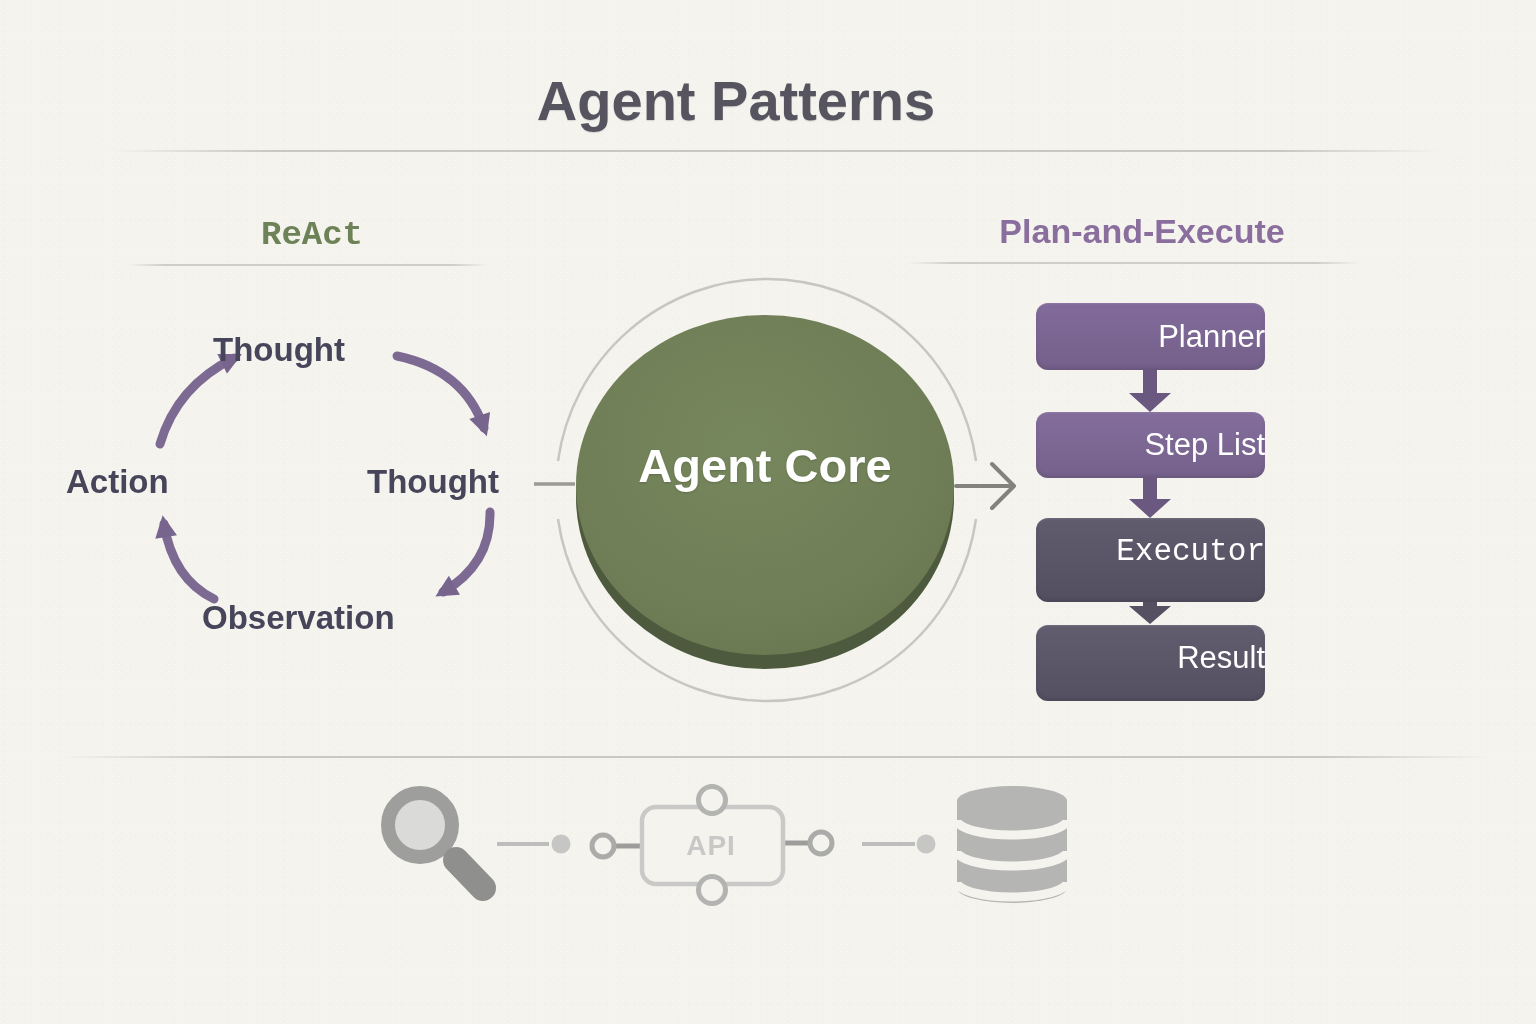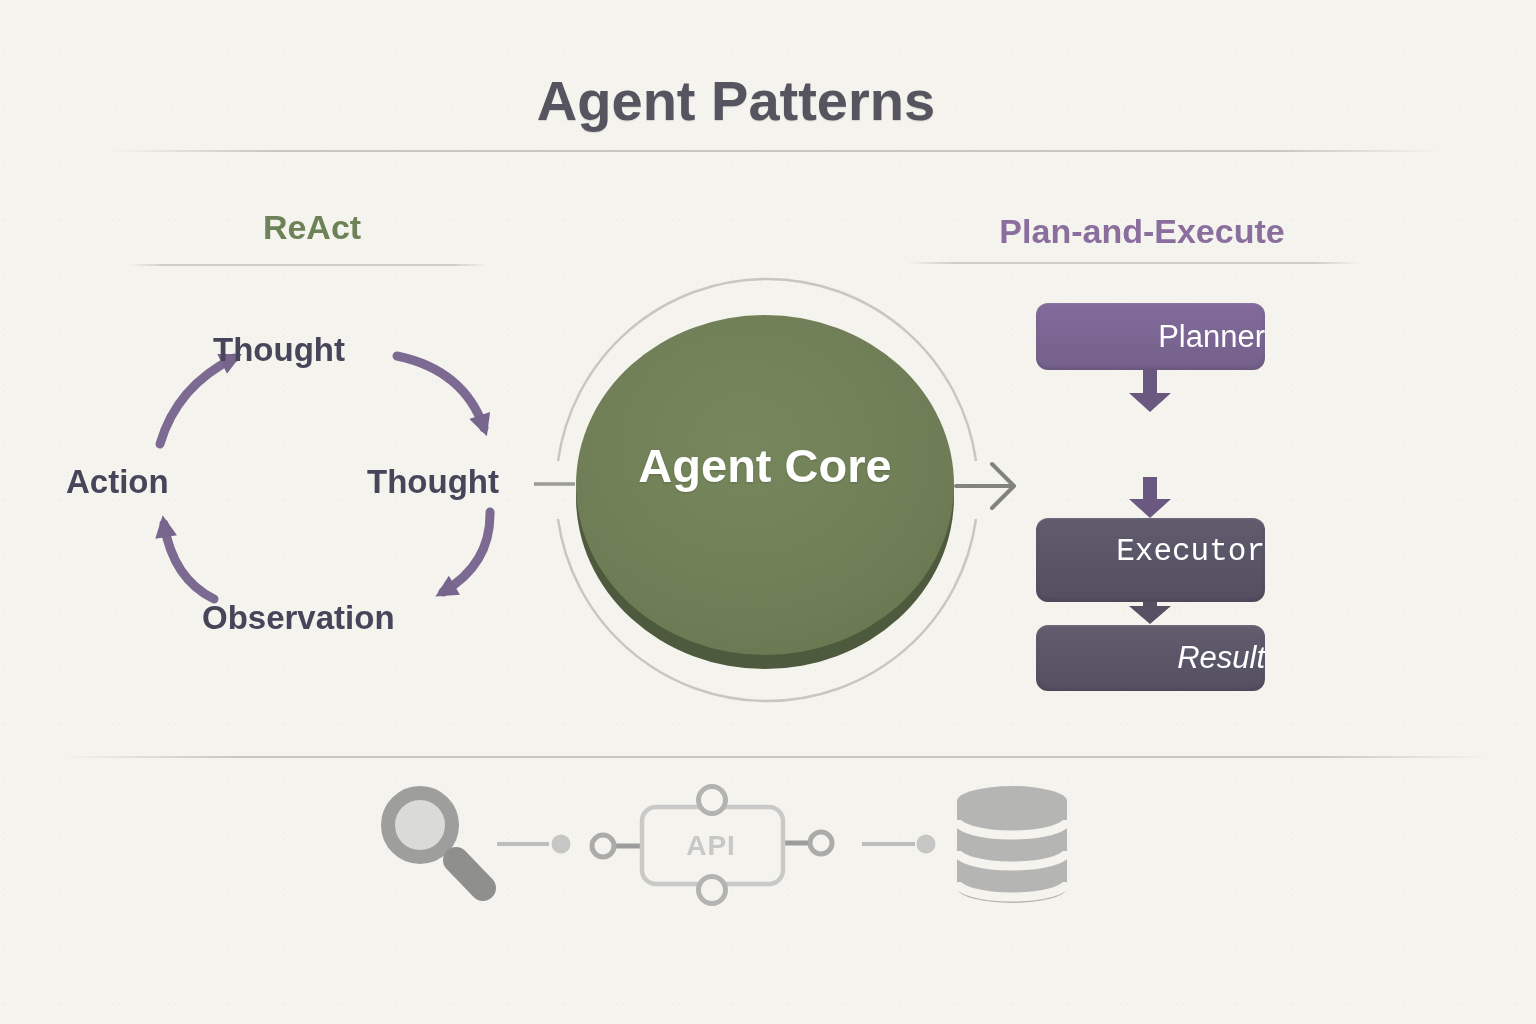--- a/index.html
+++ b/index.html
@@ -23,21 +23,21 @@
     left:0;top:68px;width:1472px;text-align:center;
     font-size:56px;font-weight:700;color:#56555f;
     text-shadow:0 1px 1px rgba(120,118,128,.25);
   }
   .divider{height:2px;background:linear-gradient(to right,rgba(201,199,194,0),#c9c7c2 12%,#c9c7c2 88%,rgba(201,199,194,0));}
   .divider-top{left:110px;top:150px;width:1330px;}
   .divider-bottom{left:60px;top:756px;width:1430px;}
   .underline{height:2px;background:linear-gradient(to right,rgba(206,204,198,0),#cfcdc7 10%,#cfcdc7 90%,rgba(206,204,198,0));}
 
   .section-heading{font-size:34px;font-weight:700;text-align:center;}
-  .react-heading{left:132px;top:208px;width:360px;color:#6e8257;}
+  .react-heading{left:132px;top:216px;width:360px;color:#6e8257;font-family:Liberation Mono, monospace;}
   .react-underline{left:128px;top:264px;width:360px;}
   .plan-heading{left:912px;top:212px;width:460px;color:#8a6f9e;}
   .plan-underline{left:908px;top:262px;width:452px;}
 
   .cycle-label{font-size:33px;font-weight:600;color:#46455a;}
   .cyc-top{left:213px;top:331px;width:200px;}
   .cyc-right{left:367px;top:463px;width:200px;}
   .cyc-left{left:66px;top:463px;width:200px;}
   .cyc-bottom{left:202px;top:599px;width:240px;}
 
@@ -49,21 +49,21 @@
 
   .plan-box{
     left:1036px;width:229px;border-radius:12px;
     color:#fff;font-size:31px;font-weight:500;text-align:right;
     box-shadow:inset 0 -2px 4px rgba(0,0,0,.12), inset 0 1px 2px rgba(255,255,255,.12);
   }
   .plan-box span{display:block;}
   .box-planner {top:303px;height:67px;line-height:67px;background:linear-gradient(180deg,#826b9b,#74608a);}
   .box-steplist{top:412px;height:66px;line-height:66px;background:linear-gradient(180deg,#846d9c,#75618b);}
   .box-executor{top:518px;height:84px;line-height:68px;background:linear-gradient(180deg,#605c6e,#534f61);font-family:Liberation Mono, monospace;}
-  .box-result  {top:625px;height:66px;line-height:66px;background:linear-gradient(180deg,#615d6f,#545062);font-style:italic;}
+  .box-result  {top:625px;height:76px;line-height:66px;background:linear-gradient(180deg,#615d6f,#545062);}
 
   .api-label{
     left:641px;top:823px;width:140px;text-align:center;
     font-size:28px;font-weight:700;color:#c8c8c6;letter-spacing:1px;line-height:46px;
   }
   svg.overlay{position:absolute;left:0;top:0;}
 </style>
 </head>
 <body>
 
@@ -154,20 +154,23 @@
   <div class="abs txt cycle-label cyc-left">Action</div>
 
   <div class="abs core-label">
     <span>Agent</span>
     <span>Core</span>
   </div>
 
   <div class="abs plan-box box-planner">
     <span>Planner</span>
   </div>
+  <div class="abs plan-box box-steplist">
+    <span>Step List</span>
+  </div>
   <div class="abs plan-box box-executor">
     <span>Executor</span>
   </div>
   <div class="abs plan-box box-result">
     <span>Result</span>
   </div>
 
   <div class="abs divider divider-bottom"></div>
   <div class="abs txt api-label">API</div>
 

